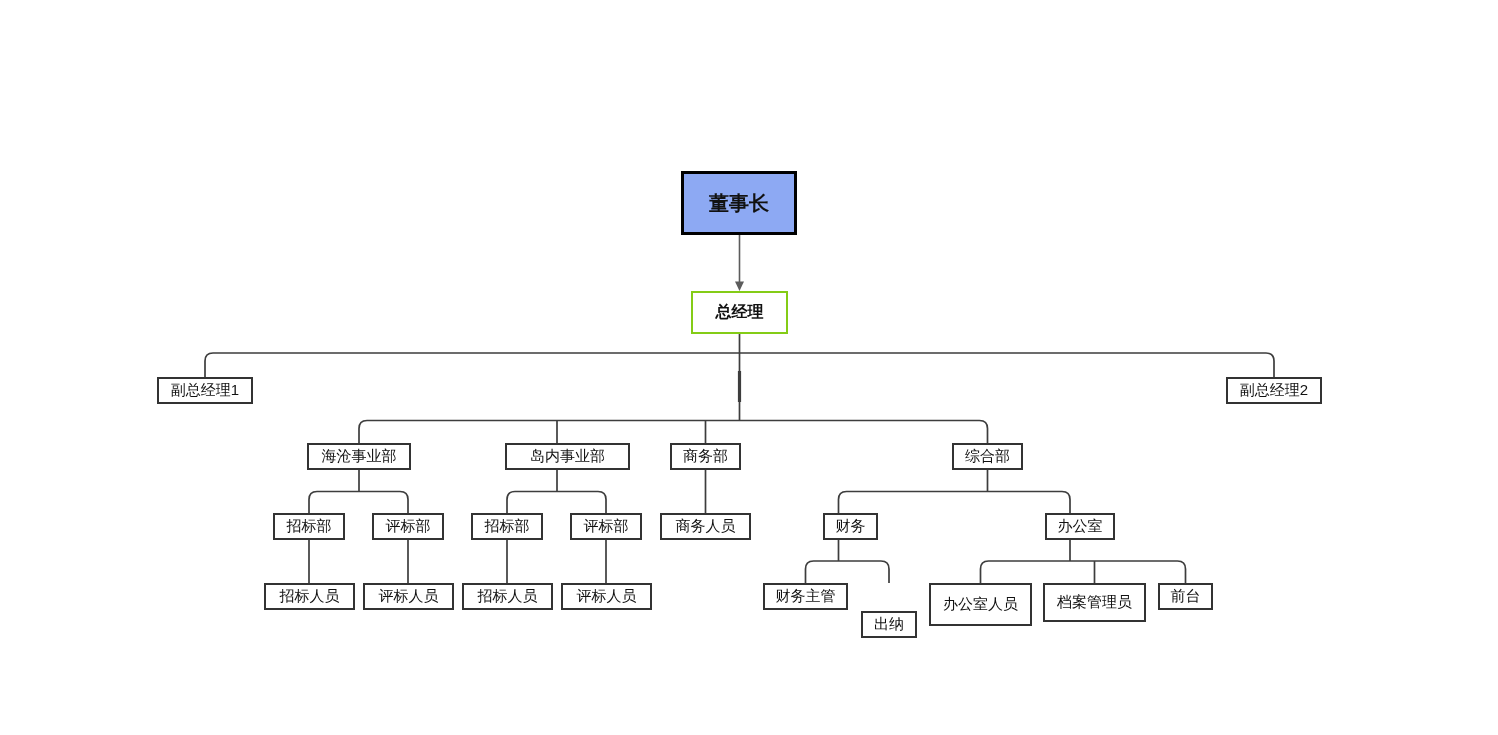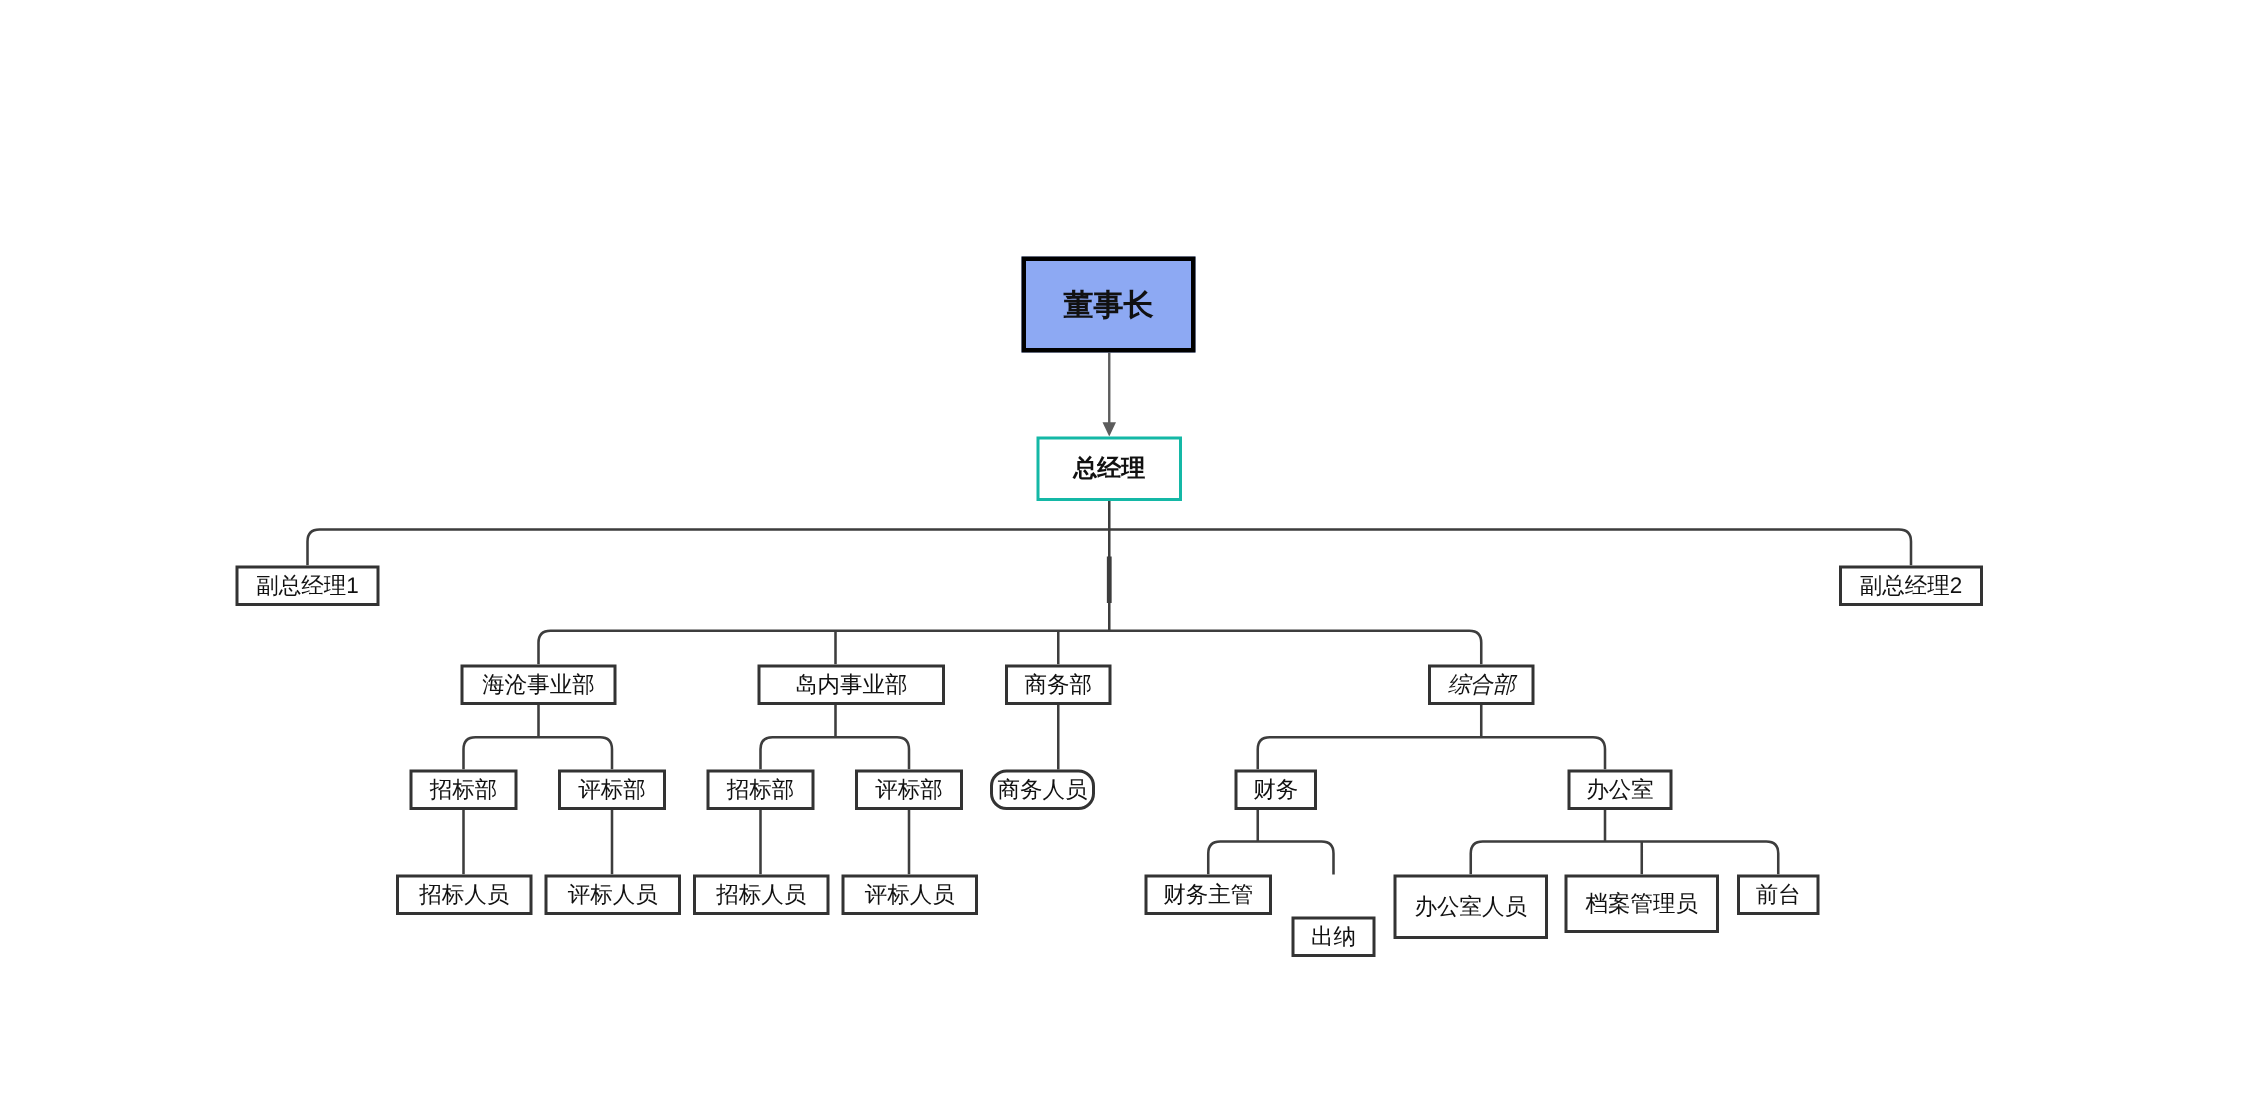--- a/index.html
+++ b/index.html
@@ -49,21 +49,21 @@
     white-space: nowrap;
     cursor: default;
   }
   .node.chairman {
     background: var(--chairman-fill, #8da9f3);
     border: 3px solid #000000;
     font-size: 20px;
     font-weight: bold;
   }
   .node.gm {
-    border: 2px solid #14b8a6;
+    border: 2px solid #84cc16;
     font-size: 16px;
     font-weight: bold;
   }
 </style>
 </head>
 <body>
 
 <div class="canvas">
 
   <svg class="edge-layer" viewBox="0 0 1498 735" xmlns="http://www.w3.org/2000/svg">
@@ -101,27 +101,27 @@
   <div class="node chairman" style="left:681px; top:171px; width:116px; height:64px;">董事长</div>
 
   <div class="node gm" style="left:691px; top:291px; width:97px; height:43px;">总经理</div>
 
   <div class="node" style="left:157px; top:377px; width:96px; height:27px;">副总经理1</div>
   <div class="node" style="left:1226px; top:377px; width:96px; height:27px;">副总经理2</div>
 
   <div class="node" style="left:307px; top:443px; width:104px; height:27px;">海沧事业部</div>
   <div class="node" style="left:505px; top:443px; width:125px; height:27px;">岛内事业部</div>
   <div class="node" style="left:670px; top:443px; width:71px; height:27px;">商务部</div>
-  <div class="node" style="left:952px; top:443px; width:71px; height:27px;font-style:italic;">综合部</div>
+  <div class="node" style="left:952px; top:443px; width:71px; height:27px;">综合部</div>
 
   <div class="node" style="left:273px; top:513px; width:72px; height:27px;">招标部</div>
   <div class="node" style="left:372px; top:513px; width:72px; height:27px;">评标部</div>
   <div class="node" style="left:471px; top:513px; width:72px; height:27px;">招标部</div>
   <div class="node" style="left:570px; top:513px; width:72px; height:27px;">评标部</div>
-  <div class="node" style="left:660px; top:513px; width:70px; height:27px;border-radius:11px;">商务人员</div>
+  <div class="node" style="left:660px; top:513px; width:91px; height:27px;">商务人员</div>
   <div class="node" style="left:811px; top:513px; width:55px; height:27px;margin-left:12px;">财务</div>
   <div class="node" style="left:1045px; top:513px; width:70px; height:27px;">办公室</div>
 
   <div class="node" style="left:264px; top:583px; width:91px; height:27px;">招标人员</div>
   <div class="node" style="left:363px; top:583px; width:91px; height:27px;">评标人员</div>
   <div class="node" style="left:462px; top:583px; width:91px; height:27px;">招标人员</div>
   <div class="node" style="left:561px; top:583px; width:91px; height:27px;">评标人员</div>
   <div class="node" style="left:763px; top:583px; width:85px; height:27px;">财务主管</div>
   <div class="node" style="left:861px; top:583px; width:56px; height:27px;margin-top:28px;">出纳</div>
   <div class="node" style="left:929px; top:583px; width:103px; height:43px;">办公室人员</div>

